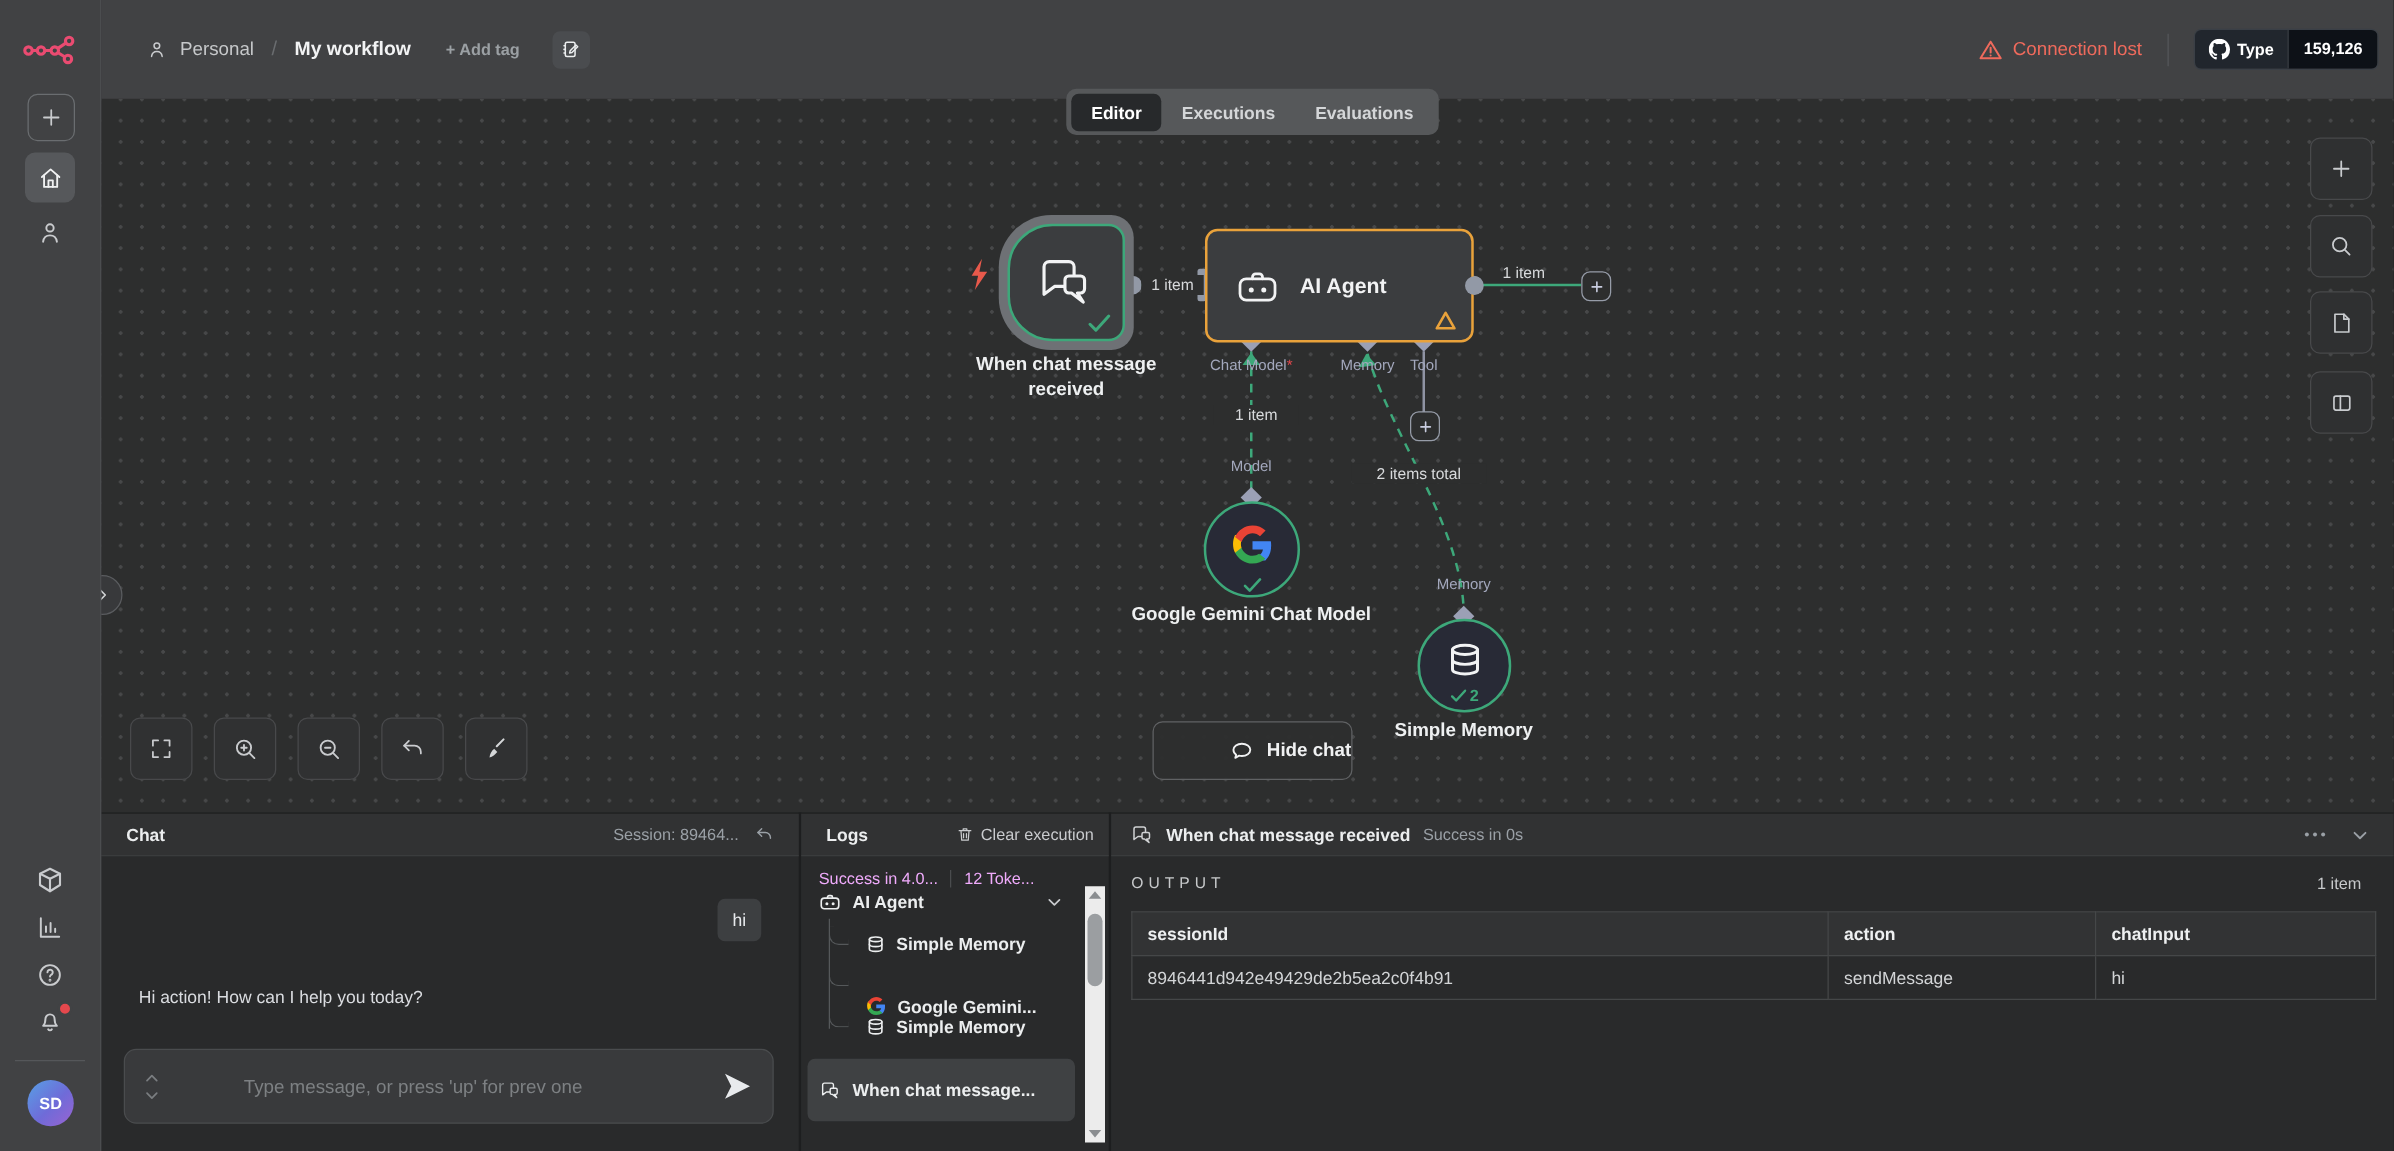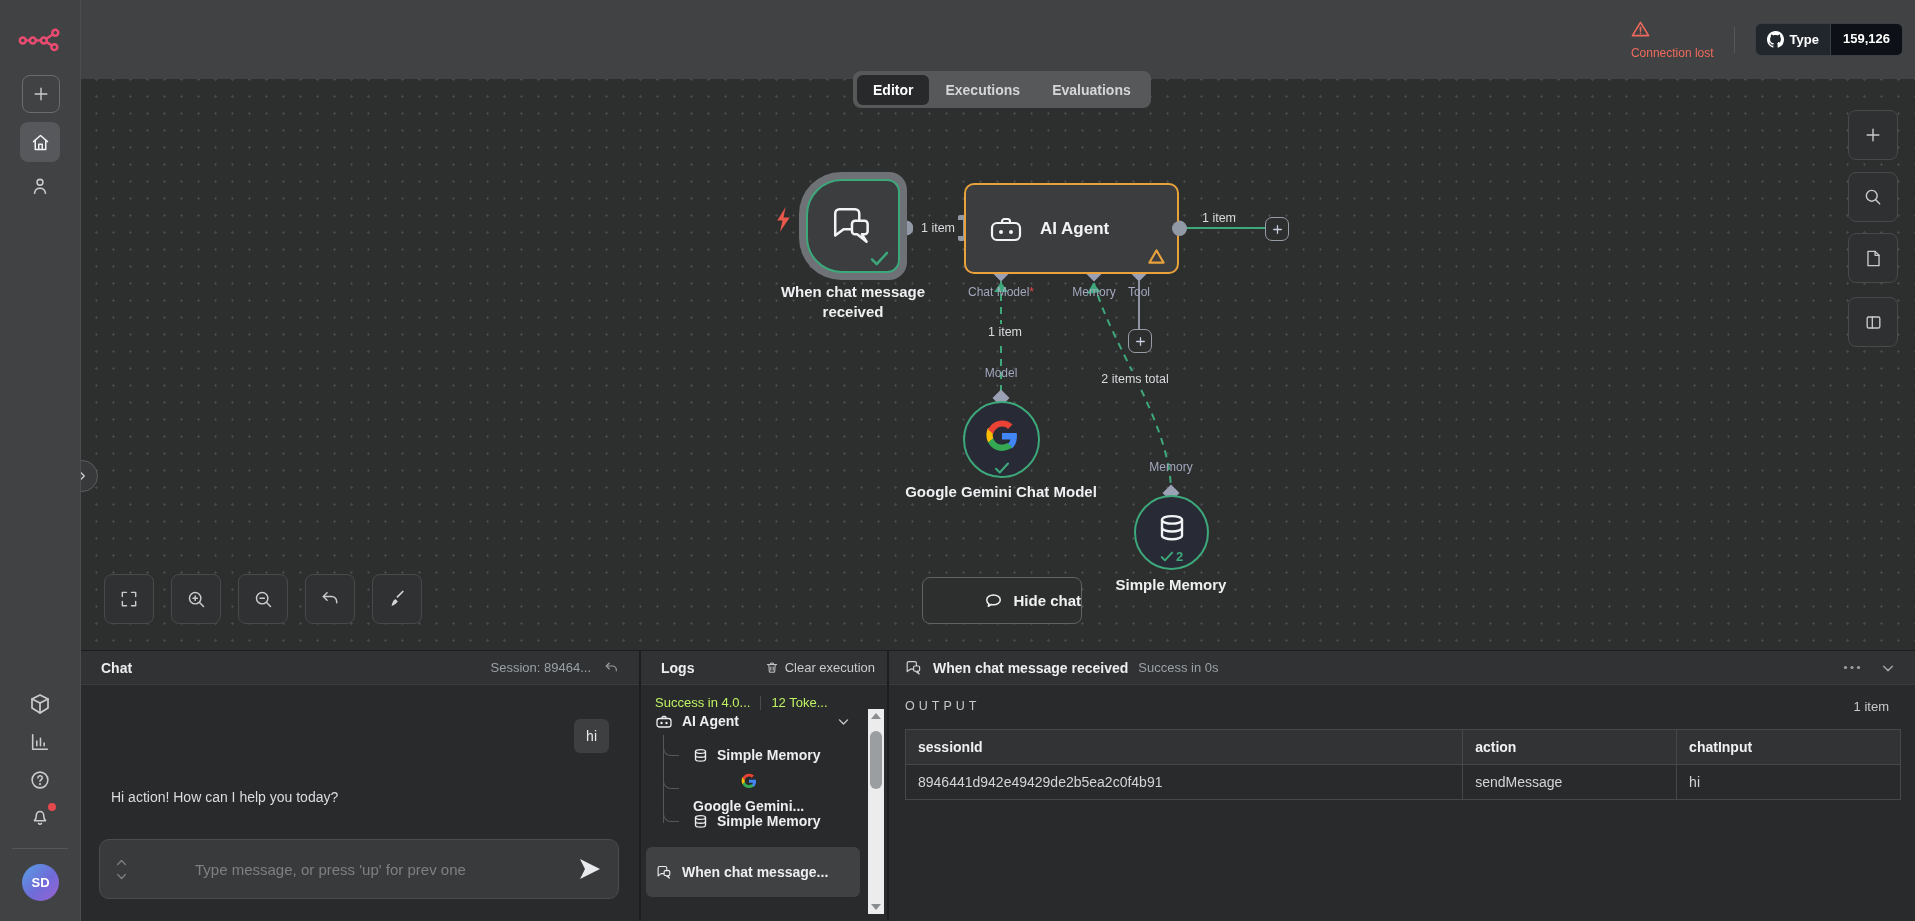--- a/index.html
+++ b/index.html
@@ -28,21 +28,21 @@
   
   #topbar{left:81px;top:0;width:1834px;height:79px;background:#414244;z-index:20;}
   #crumbs{position:absolute;left:36px;top:0;height:79px;display:flex;align-items:center;gap:10px;}
   .crumb-proj{color:#c6c8ca;font-size:15px;}
   .crumb-sep{color:#6a6d70;font-size:16px;margin:0 4px;}
   .crumb-title{color:#f2f3f4;font-size:15.5px;font-weight:600;}
   .add-tag{color:#9ba0a4;font-size:13px;font-weight:bold;margin-left:18px;cursor:pointer;}
   .edit-btn{width:30px;height:30px;border-radius:6px;background:#4a4c4f;margin-left:16px;
             display:flex;align-items:center;justify-content:center;cursor:pointer;}
   #top-right{position:absolute;right:12px;top:0;height:79px;display:flex;align-items:center;gap:20px;}
-  .conn-lost{display:flex;gap:8px;color:#ef6a5c;font-size:12px;flex-direction:column;}
+  .conn-lost{display:flex;align-items:center;gap:8px;color:#ef6a5c;font-size:15px;}
   .tr-divider{width:1px;height:26px;background:#55575a;}
   #gh{display:flex;border-radius:6px;overflow:hidden;border:1px solid #3a3f46;cursor:pointer;}
   #gh .gh-star{display:flex;align-items:center;gap:6px;background:#21262d;padding:7px 11px;color:#fff;font-size:13px;font-weight:bold;}
   #gh .gh-count{background:#0d1117;border-left:1px solid #3a3f46;padding:7px 12px;color:#fff;font-size:13px;font-weight:bold;}
 
   
   #tabs{left:853px;top:71px;height:37px;background:#56585a;border-radius:8px;display:flex;align-items:center;padding:0 4px;z-index:40;justify-content:center;}
   .tab{padding:7px 16px;font-size:14px;font-weight:bold;color:#d4d6d8;border-radius:6px;cursor:pointer;}
   .tab.active{background:#27292b;color:#ffffff;}
 
@@ -98,21 +98,21 @@
   #chat-input{position:absolute;left:18px;top:188px;width:520px;height:60px;background:#393a3c;border:1px solid #4a4c4e;
      border-radius:10px;box-sizing:border-box;display:flex;align-items:center;gap:44px;}
   #stepper{display:flex;flex-direction:column;gap:7px;margin-left:16px;cursor:pointer;}
   #chat-input input{flex:1;margin-left:22px;background:transparent;border:none;outline:none;color:#bfc2c4;font-size:15px;
      font-family:"Liberation Sans",sans-serif;}
   #chat-input input::placeholder{color:#7d8083;}
   #send-btn{margin-right:16px;cursor:pointer;display:flex;}
 
   #logs-panel{left:641px;width:248px;border-right:2px solid #1d1e1f;}
   #logs-clear{margin-left:auto;display:flex;align-items:center;gap:6px;padding-right:12px;color:#c9cbce;font-size:13px;cursor:pointer;}
-  #logs-summary{position:absolute;left:14px;top:44px;display:flex;align-items:center;font-size:13px;color:#bef264;}
+  #logs-summary{position:absolute;left:14px;top:44px;display:flex;align-items:center;font-size:13px;color:#f0abfc;}
   .sum-div{width:1px;height:14px;background:#4a4c4e;margin:0 10px;}
   .log-row{position:absolute;display:flex;align-items:center;gap:9px;font-size:14px;font-weight:bold;color:#eceeef;cursor:pointer;}
   .tree-vline{position:absolute;left:22px;top:84px;height:88px;border-left:1.6px solid #55585a;}
   .tree-elbow{position:absolute;left:22px;width:15px;height:14px;border-left:1.6px solid #55585a;border-bottom:1.6px solid #55585a;
      border-bottom-left-radius:8px;}
   #log-selected{left:5px;top:196px;width:214px;height:50px;background:#3f4143;border-radius:6px;padding-left:10px;box-sizing:border-box;}
   #logs-scrollbar{position:absolute;right:3px;top:58px;width:16px;height:205px;background:#ececec;}
   #sb-up{position:absolute;top:2px;left:2px;}
   #sb-down{position:absolute;bottom:2px;left:2px;}
   #sb-thumb{position:absolute;left:2px;top:22px;width:12px;height:58px;background:#9b9ea1;border-radius:6px;}
@@ -192,20 +192,37 @@
         </svg>
     </div>
     <div id="bell-dot" class="abs"></div>
     <div id="side-divider" class="abs"></div>
     <div id="avatar" class="abs">
       <span>SD</span>
     </div>
   </div>
 
   <div id="topbar" class="abs">
+    <div id="crumbs">
+      <svg width="17" height="17" viewBox="0 0 24 24" class="ic">
+          <circle cx="12" cy="8" r="3.2"></circle>
+          <path d="M6 20c.5-3.5 2.8-5.5 6-5.5s5.5 2 6 5.5"></path>
+        </svg>
+      <span class="crumb-proj">Personal</span>
+      <span class="crumb-sep">/</span>
+      <span class="crumb-title">My workflow</span>
+      <span class="add-tag">+ Add tag</span>
+      <span class="edit-btn">
+        <svg width="17" height="17" viewBox="0 0 24 24" class="ic" style="stroke:#eceeef;">
+          <rect x="6" y="4" width="11" height="16" rx="2"></rect>
+            <path d="M6 8H4.5M6 12H4.5M6 16H4.5"></path>
+            <path d="M11.5 13.5l6.5-6.5 2 2-6.5 6.5-2.6.6.6-2.6z"></path>
+          </svg>
+      </span>
+    </div>
     <div id="top-right">
       <div class="conn-lost">
         <svg width="19" height="18" viewBox="0 0 20 18">
           <path d="M10 2L1.5 16h17L10 2z" fill="none" stroke="#ef6a5c" stroke-width="1.7" stroke-linejoin="round"></path>
           <path d="M10 7.2v4" stroke="#ef6a5c" stroke-width="1.7" stroke-linecap="round"></path>
             <circle cx="10" cy="13.6" r=".9" fill="#ef6a5c"></circle>
           </svg>
         <span>Connection lost</span>
       </div>
       <div class="tr-divider"></div>
@@ -480,21 +497,21 @@
         </svg>
     </div>
     <div class="log-row" style="left:52px;top:96px;">
       <svg width="15" height="15" viewBox="0 0 24 24" class="ic" style="stroke:#eceeef;stroke-width:2.1;">
         <ellipse cx="12" cy="5.5" rx="8" ry="3"></ellipse>
           <path d="M4 5.5V18c0 1.66 3.58 3 8 3s8-1.34 8-3V5.5"></path>
           <path d="M4 11.8c0 1.66 3.58 3 8 3s8-1.34 8-3"></path>
         </svg>
       <span>Simple Memory</span>
     </div>
-    <div class="log-row" style="left:52px;top:122px;flex-direction:column;">
+    <div class="log-row" style="left:52px;top:146px;">
       <svg width="16" height="16" viewBox="0 0 48 48">
         <path fill="#4285F4" d="M45.1 24.5c0-1.6-.15-3.1-.42-4.6H24v9.1h11.8c-.5 2.8-2.06 5.2-4.4 6.8v5.6h7.1c4.2-3.9 6.6-9.6 6.6-16.9z"></path>
         <path fill="#34A853" d="M24 45c6 0 11-2 14.6-5.4l-7.1-5.6c-2 1.35-4.55 2.15-7.5 2.15-5.76 0-10.64-3.9-12.4-9.1H4.3v5.7C7.9 39.9 15.4 45 24 45z"></path>
         <path fill="#FBBC05" d="M11.6 27.05c-.45-1.35-.7-2.8-.7-4.3s.25-2.95.7-4.3v-5.7H4.3C2.85 15.6 2 19.2 2 22.75s.85 7.15 2.3 10l7.3-5.7z"></path>
         <path fill="#EA4335" d="M24 10.75c3.25 0 6.15 1.1 8.45 3.3l6.3-6.3C35 4.15 30 2 24 2 15.4 2 7.9 7.1 4.3 15.05l7.3 5.7c1.76-5.2 6.64-10 12.4-10z"></path>
         </svg>
       <span>Google Gemini...</span>
     </div>
     <div class="log-row" style="left:52px;top:162px;">
       <svg width="15" height="15" viewBox="0 0 24 24" class="ic" style="stroke:#eceeef;stroke-width:2.1;">

